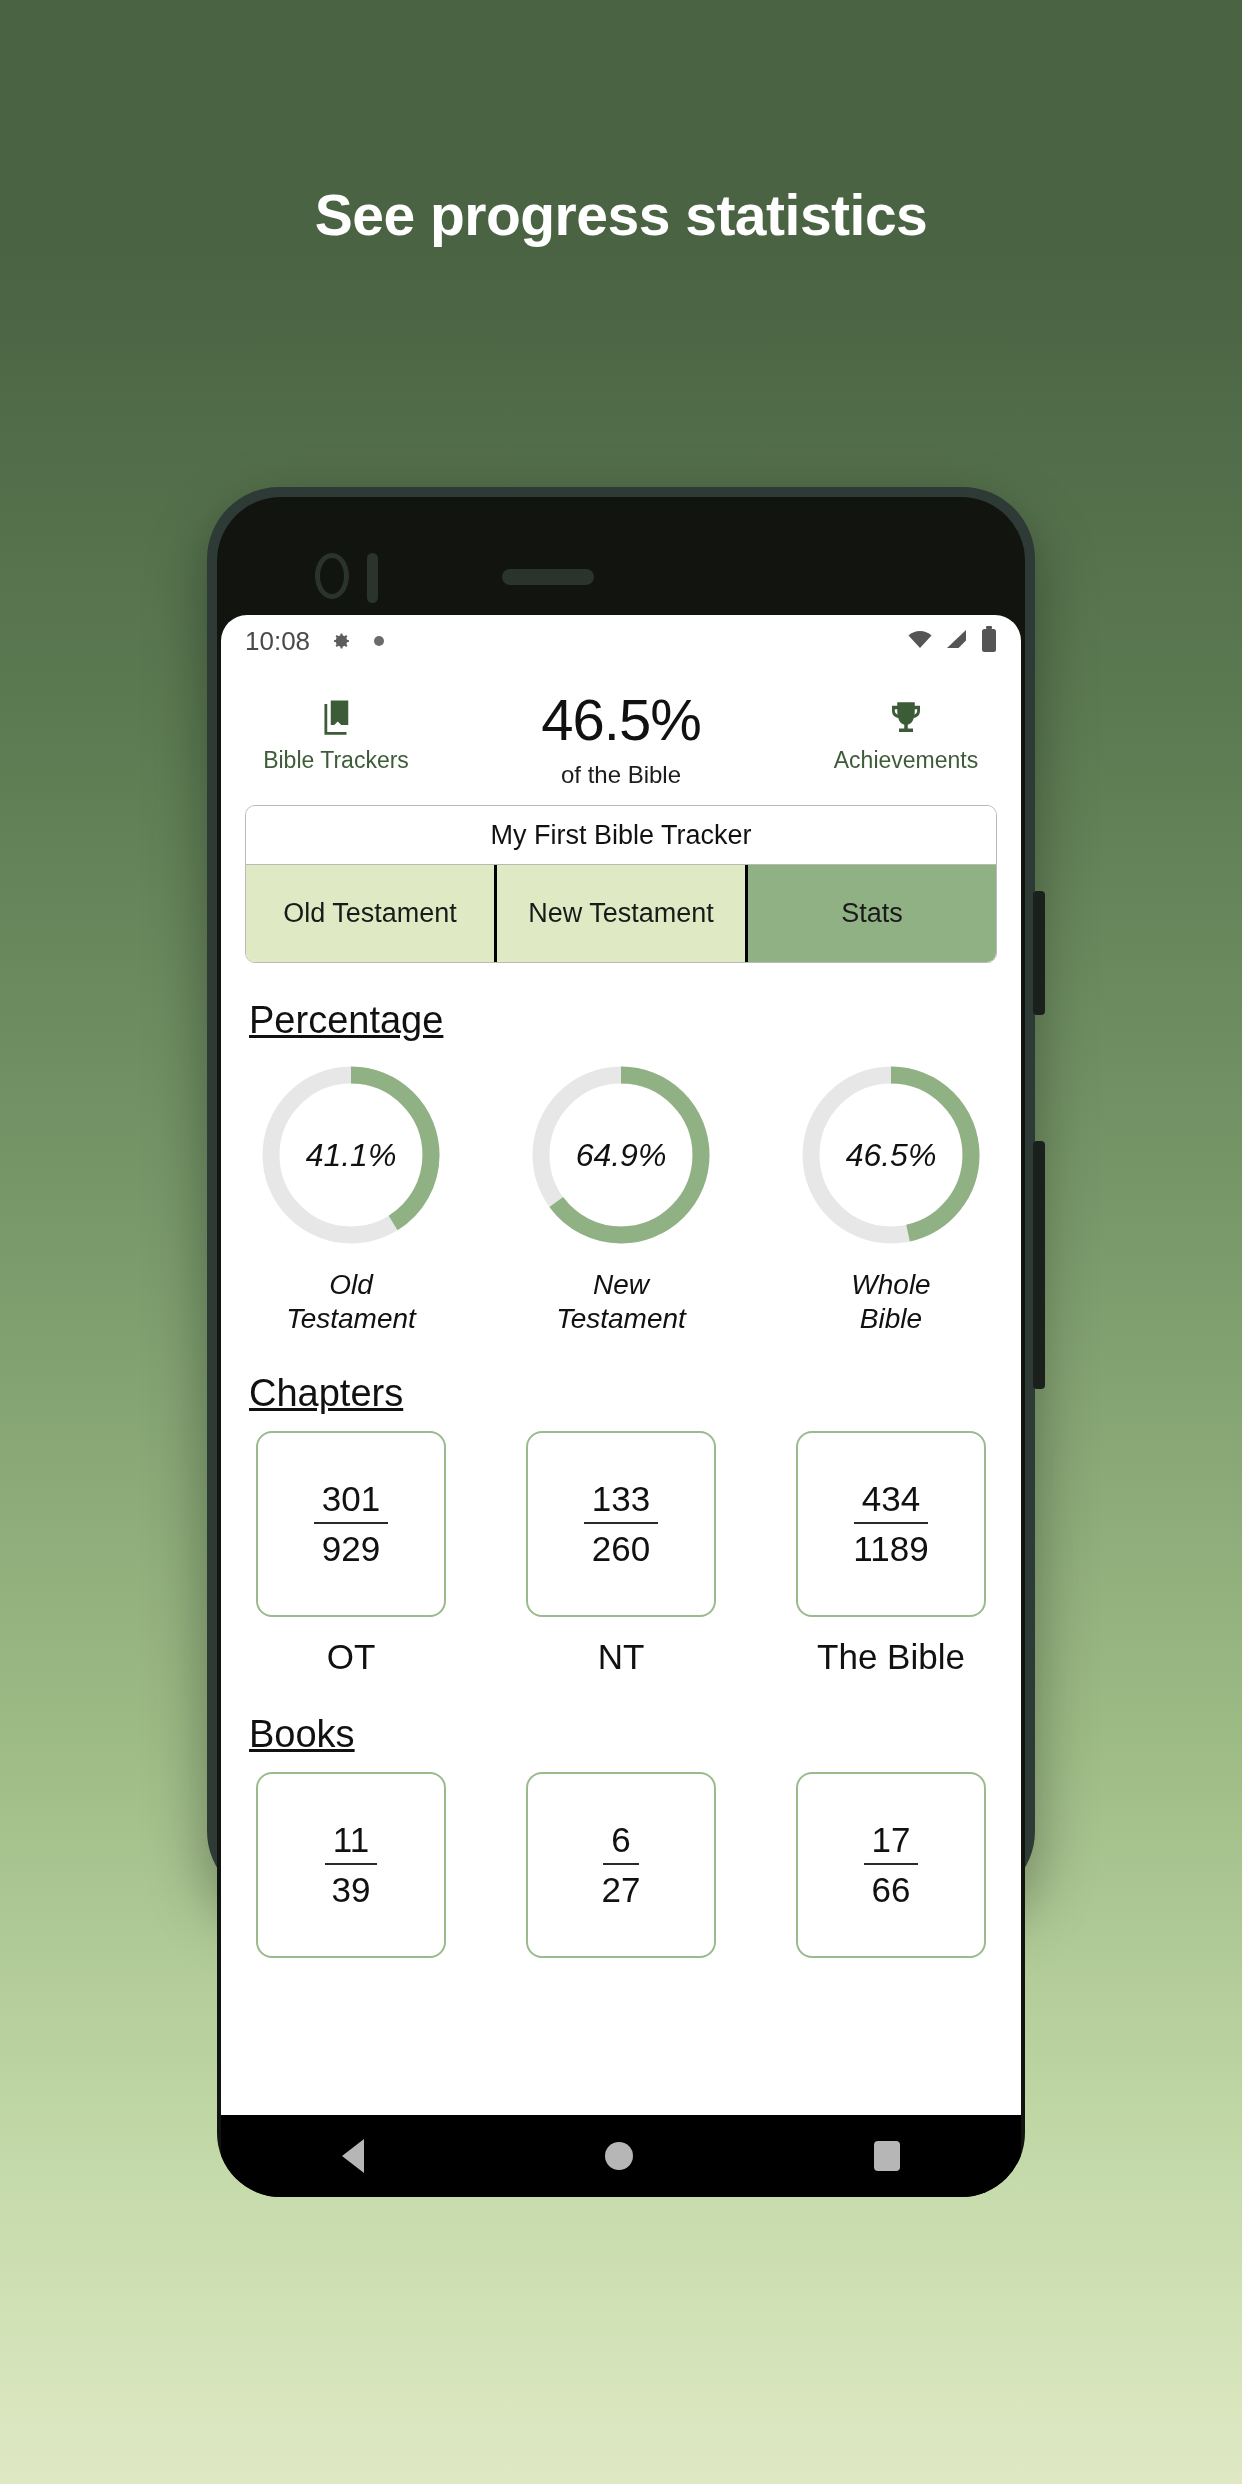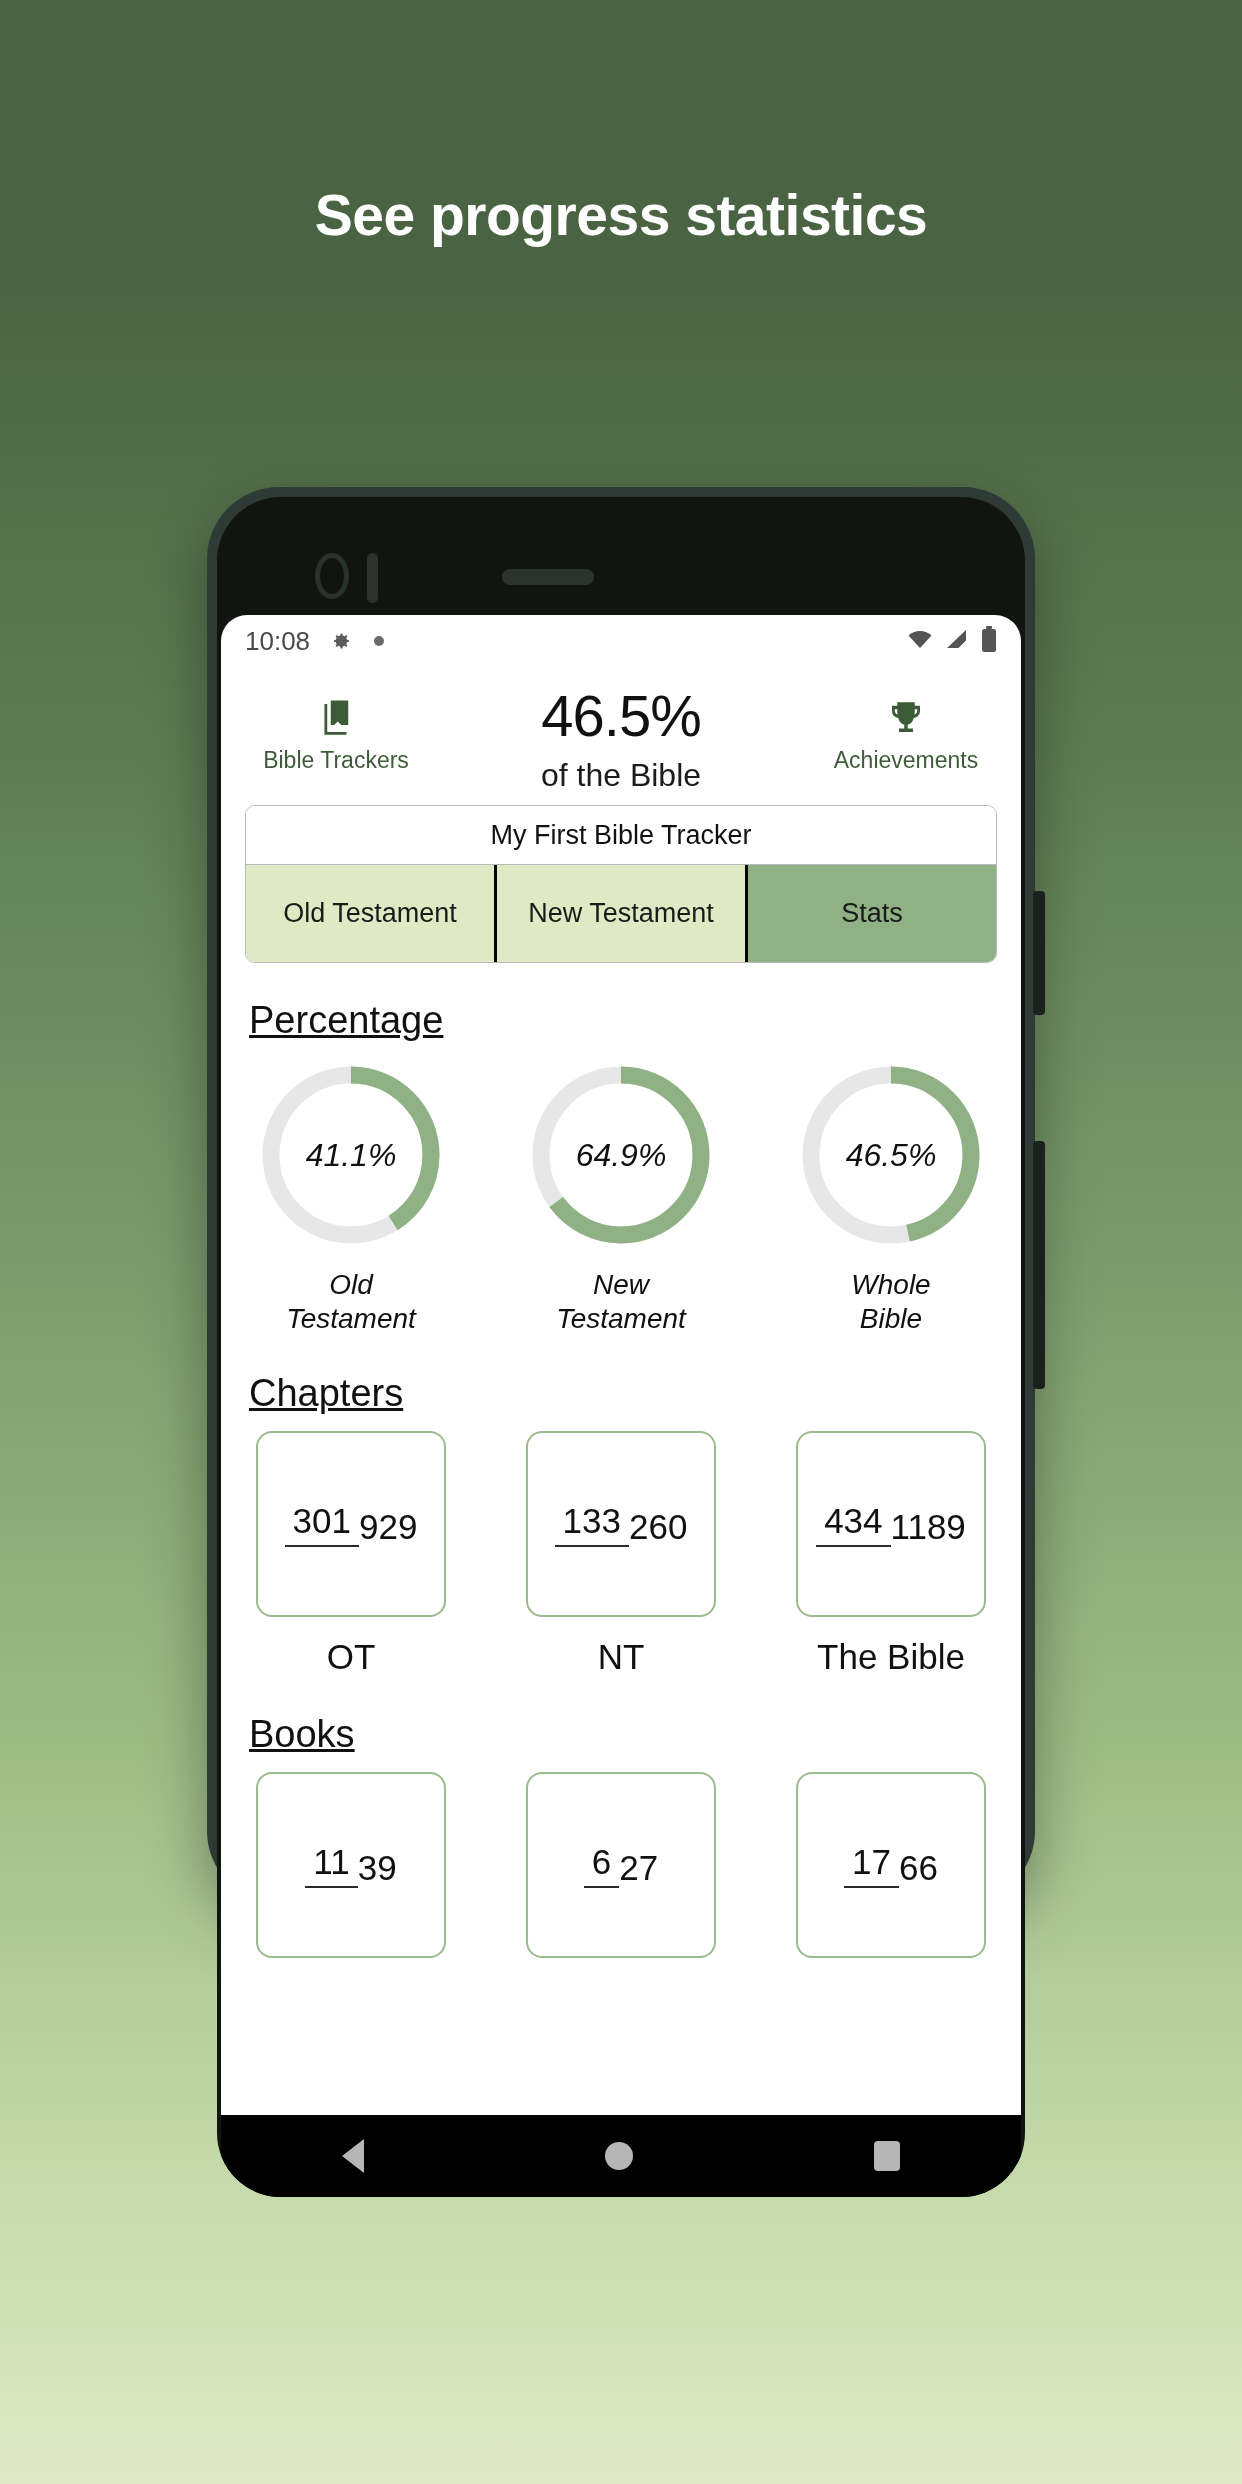--- a/index.html
+++ b/index.html
@@ -139,21 +139,21 @@
     text-align: center;
     padding-top: 10px;
   }
   .head-pct {
     font-size: 58px;
     color: #111;
     line-height: 1;
     letter-spacing: -1px;
   }
   .head-sub {
-    font-size: 32px;
+    font-size: 24px;
     color: #1c1c1c;
     margin-top: 12px;
   }
 
   
   .tracker {
     margin: 10px 24px 0 24px;
     border: 1px solid #b9b9b9;
     border-radius: 10px;
     overflow: hidden;
@@ -233,21 +233,21 @@
     display: flex;
     flex-direction: column;
     align-items: center;
   }
   .frac-box {
     width: 190px;
     height: 186px;
     border: 2px solid #9bba8d;
     border-radius: 16px;
     display: flex;
-    flex-direction: row;
+    flex-direction: column;
     align-items: center;
     justify-content: center;
     background: #fff;
   }
   .frac-num {
     font-size: 35px;
     color: #111;
     padding: 0 8px 4px 8px;
     border-bottom: 2px solid #2a2a2a;
     line-height: 1.1;

